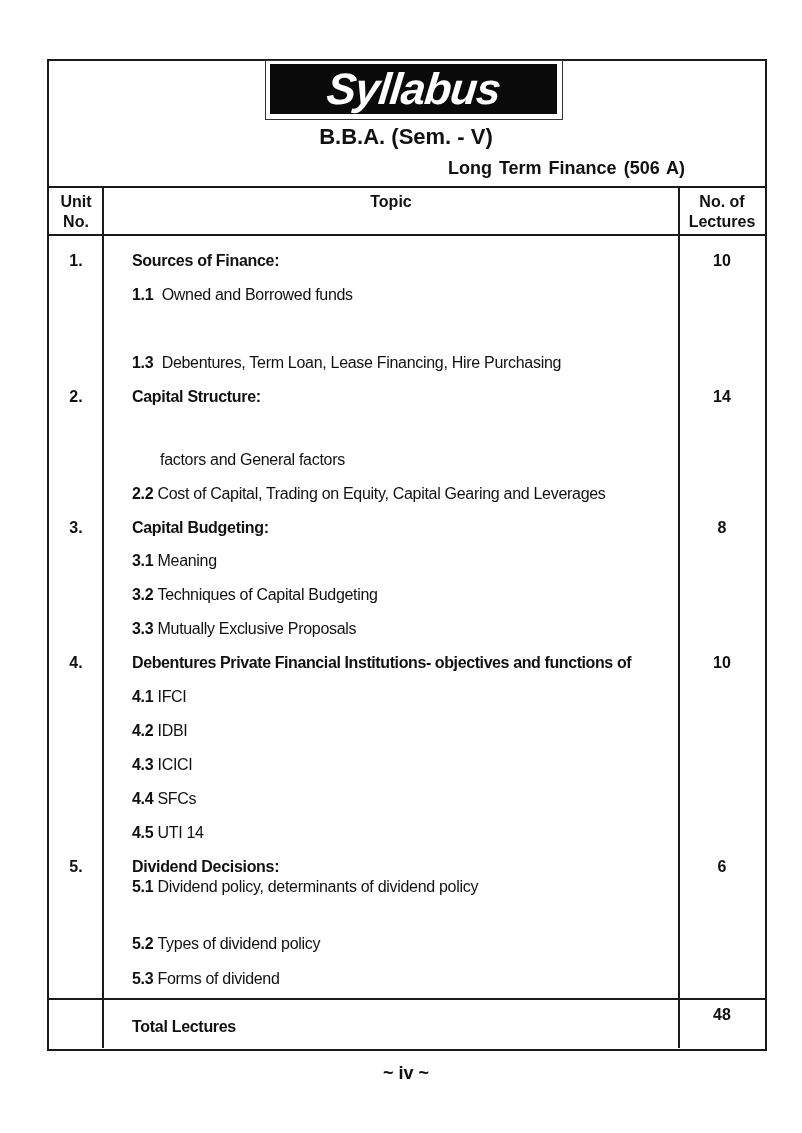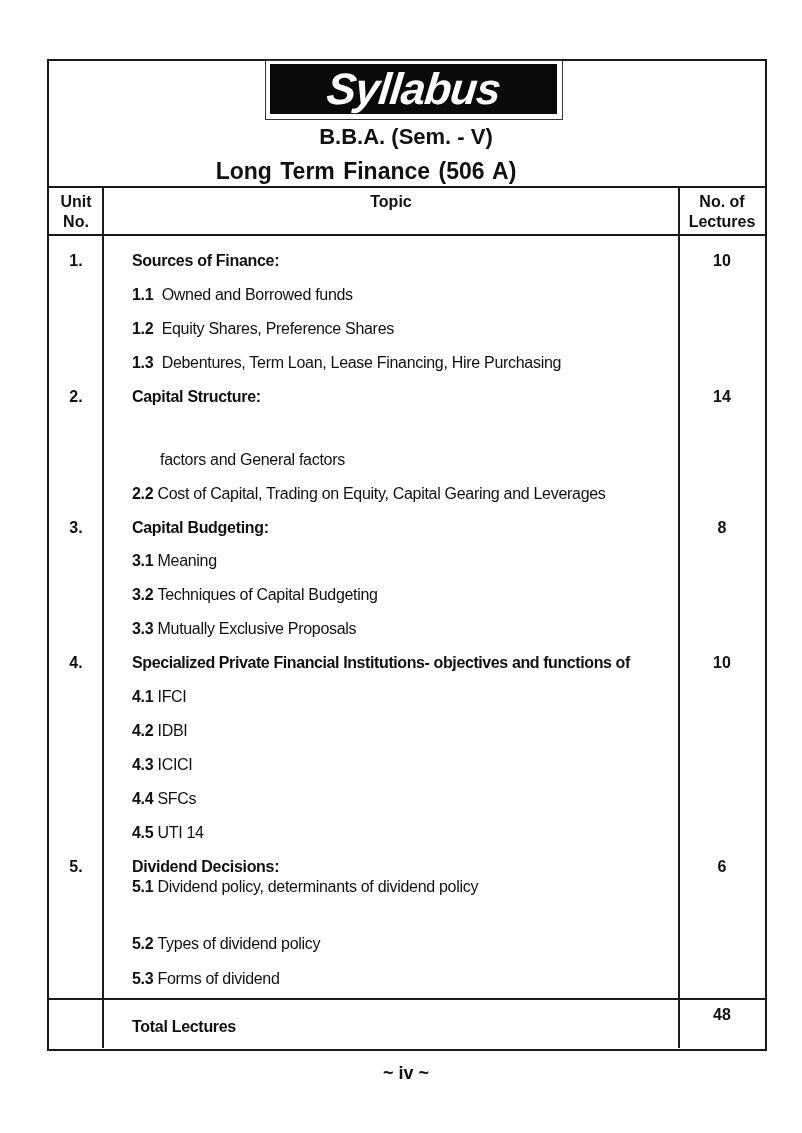--- a/index.html
+++ b/index.html
@@ -3,21 +3,21 @@
   <meta charset="utf-8">
   <style>
     html, body { margin: 0; padding: 0; background: #ffffff; }
     body { width: 802px; height: 1133px; position: relative; font-family: "Liberation Sans", sans-serif; color: #111; }
     .page { position: absolute; left: 0; top: 0; width: 802px; height: 1133px; }
     .outer { position: absolute; left: 47px; top: 59px; width: 716px; height: 988px; border: 2px solid #1a1a1a; }
     .banner-frame { position: absolute; left: 265px; top: 60px; width: 296px; height: 58px; border: 1px solid #333; background: #fff; }
     .banner { position: absolute; left: 270px; top: 64px; width: 287px; height: 50px; background: #0a0a0a; display: flex; align-items: center; justify-content: center; }
     .banner span { color: #fff; font-weight: bold; font-style: italic; font-size: 44px; letter-spacing: -1px; transform: skewX(-6deg); line-height: 1; }
     .sub1 { position: absolute; left: 47px; width: 718px; top: 124px; text-align: center; font-weight: bold; font-size: 22px; }
-    .sub2 { position: absolute; left: 47px; width: 638px; top: 158px; text-align: center; font-weight: bold; font-size: 23px; word-spacing: 2px; }
+    .sub2 { position: absolute; left: 47px; width: 638px; top: 158px; text-align: right; font-weight: bold; font-size: 18px; word-spacing: 2px; }
     .hline { position: absolute; left: 47px; width: 718px; height: 2px; background: #1a1a1a; }
     .vline { position: absolute; width: 2px; background: #1a1a1a; }
     .th { position: absolute; font-weight: bold; font-size: 16px; text-align: center; line-height: 20px; }
     .unit { position: absolute; left: 49px; width: 54px; text-align: center; font-weight: bold; font-size: 16px; }
     .lec { position: absolute; left: 681px; width: 82px; text-align: center; font-weight: bold; font-size: 16px; }
     .topic { position: absolute; left: 132px; font-size: 16px; white-space: nowrap; letter-spacing: -0.3px; }
     .topic.bold { font-weight: bold; }
     .topic .num { font-weight: bold; }
     .topic.cont { left: 160px; }
     .footer { position: absolute; left: 0; width: 812px; top: 1063px; text-align: center; font-weight: bold; font-size: 18px; }
@@ -51,38 +51,37 @@
   <div class="th" style="left:104px; width:574px; top:192px;">Topic</div>
   <div class="th" style="left:680px; width:84px; top:192px;">
     <div>No. of</div>
     <div>Lectures</div>
   </div>
 
   <div class="unit" style="top:252px;">1.</div>
   <div class="topic bold" style="top:252px;">Sources of Finance:</div>
   <div class="lec" style="top:252px;">10</div>
   <div class="topic" style="top:286px;"><span class="num">1.1</span>&nbsp;&nbsp;<span>Owned and Borrowed funds</span></div>
-  <div class="topic" style="top:320px;"><span class="num">1.2</span>&nbsp;&nbsp;<span>Equity Shares, Preference Shares</span></div>
   <div class="topic" style="top:354px;"><span class="num">1.3</span>&nbsp;&nbsp;<span>Debentures, Term Loan, Lease Financing, Hire Purchasing</span></div>
 
   <div class="unit" style="top:388px;">2.</div>
   <div class="topic bold" style="top:388px;">Capital Structure:</div>
   <div class="lec" style="top:388px;">14</div>
   <div class="topic cont" style="top:451px;">factors and General factors</div>
   <div class="topic" style="top:485px;"><span class="num">2.2</span>&nbsp;<span>Cost of Capital, Trading on Equity, Capital Gearing and Leverages</span></div>
 
   <div class="unit" style="top:519px;">3.</div>
   <div class="topic bold" style="top:519px;">Capital Budgeting:</div>
   <div class="lec" style="top:519px;">8</div>
   <div class="topic" style="top:552px;"><span class="num">3.1</span>&nbsp;<span>Meaning</span></div>
   <div class="topic" style="top:586px;"><span class="num">3.2</span>&nbsp;<span>Techniques of Capital Budgeting</span></div>
   <div class="topic" style="top:620px;"><span class="num">3.3</span>&nbsp;<span>Mutually Exclusive Proposals</span></div>
 
   <div class="unit" style="top:654px;">4.</div>
-  <div class="topic bold" style="top:654px; letter-spacing:-0.4px;">Specialized Private Financial Institutions- objectives and functions of</div>
+  <div class="topic bold" style="top:654px; letter-spacing:-0.4px;">Debentures Private Financial Institutions- objectives and functions of</div>
   <div class="lec" style="top:654px;">10</div>
   <div class="topic" style="top:688px;"><span class="num">4.1</span>&nbsp;<span>IFCI</span></div>
   <div class="topic" style="top:722px;"><span class="num">4.2</span>&nbsp;<span>IDBI</span></div>
   <div class="topic" style="top:756px;"><span class="num">4.3</span>&nbsp;<span>ICICI</span></div>
   <div class="topic" style="top:790px;"><span class="num">4.4</span>&nbsp;<span>SFCs</span></div>
   <div class="topic" style="top:824px;"><span class="num">4.5</span>&nbsp;<span>UTI 14</span></div>
 
   <div class="unit" style="top:858px;">5.</div>
   <div class="topic bold" style="top:858px;">Dividend Decisions:</div>
   <div class="lec" style="top:858px;">6</div>

